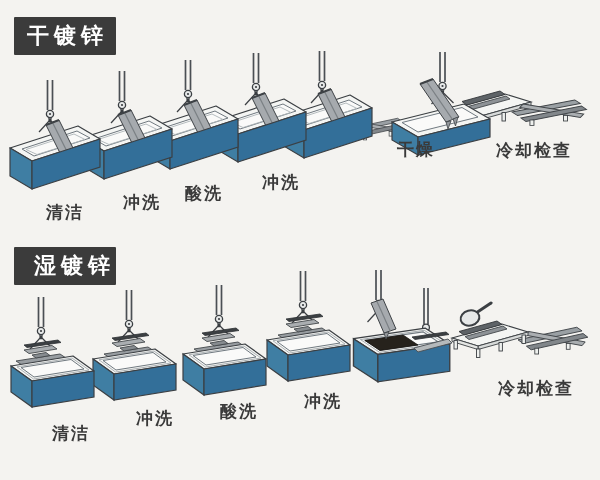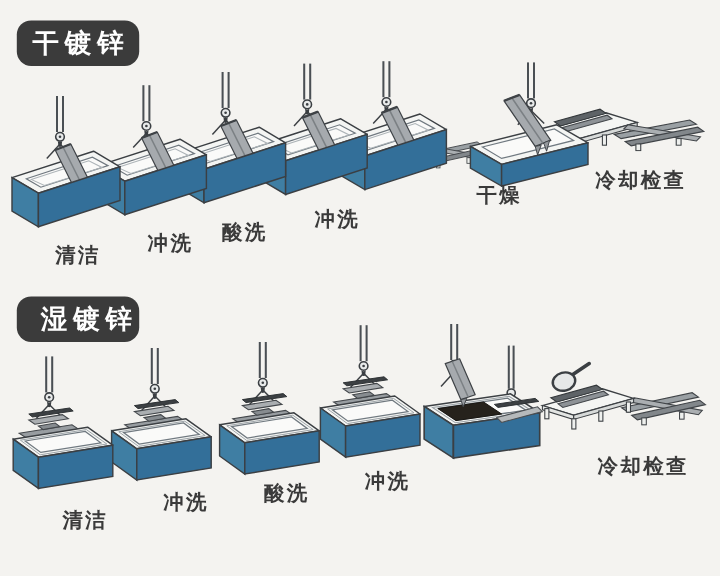--- a/index.html
+++ b/index.html
@@ -1,21 +1,21 @@
 <!DOCTYPE html>
 <html><head>
 <meta charset="utf-8">
 <style>
   html,body{margin:0;padding:0;}
   body{width:600px;height:480px;overflow:hidden;font-family:"Liberation Sans","DejaVu Sans",sans-serif;}
   #stage{position:relative;width:600px;height:480px;background:#f4f3f0;}
   #art{position:absolute;left:0;top:0;}
   .badge{
     position:absolute;left:14px;width:102px;height:38px;
-    background:#3b3b3b;color:#fff;border-radius:12px;
+    background:#3b3b3b;color:#fff;border-radius:1px;
     font-size:22px;font-weight:700;letter-spacing:5px;
     display:flex;align-items:center;justify-content:center;
     padding-left:5px;box-sizing:border-box;
   }
   .badge.dry{top:17px;}
   .badge.wet{top:247px;padding-left:19px;}
   .step-label{
     position:absolute;width:60px;text-align:center;
     font-size:17px;font-weight:700;color:#3a3a3a;letter-spacing:2px;
     white-space:nowrap;
@@ -181,21 +181,21 @@
     </g>
   </svg>
 
   <div class="badge dry">干镀锌</div>
   <div class="badge wet">湿镀锌</div>
 
   <div class="step-label" style="left:35px;top:201px;">清洁</div>
   <div class="step-label" style="left:112px;top:191px;">冲洗</div>
   <div class="step-label" style="left:174px;top:182px;">酸洗</div>
   <div class="step-label" style="left:251px;top:171px;">冲洗</div>
-  <div class="step-label" style="left:386px;top:151px;">干燥</div>
+  <div class="step-label" style="left:386px;top:138px;">干燥</div>
   <div class="step-label wide" style="left:474px;top:139px;">冷却检查</div>
 
   <div class="step-label" style="left:41px;top:422px;">清洁</div>
   <div class="step-label" style="left:125px;top:407px;">冲洗</div>
   <div class="step-label" style="left:209px;top:400px;">酸洗</div>
   <div class="step-label" style="left:293px;top:390px;">冲洗</div>
   <div class="step-label wide" style="left:476px;top:377px;">冷却检查</div>
 
 </div>
 

